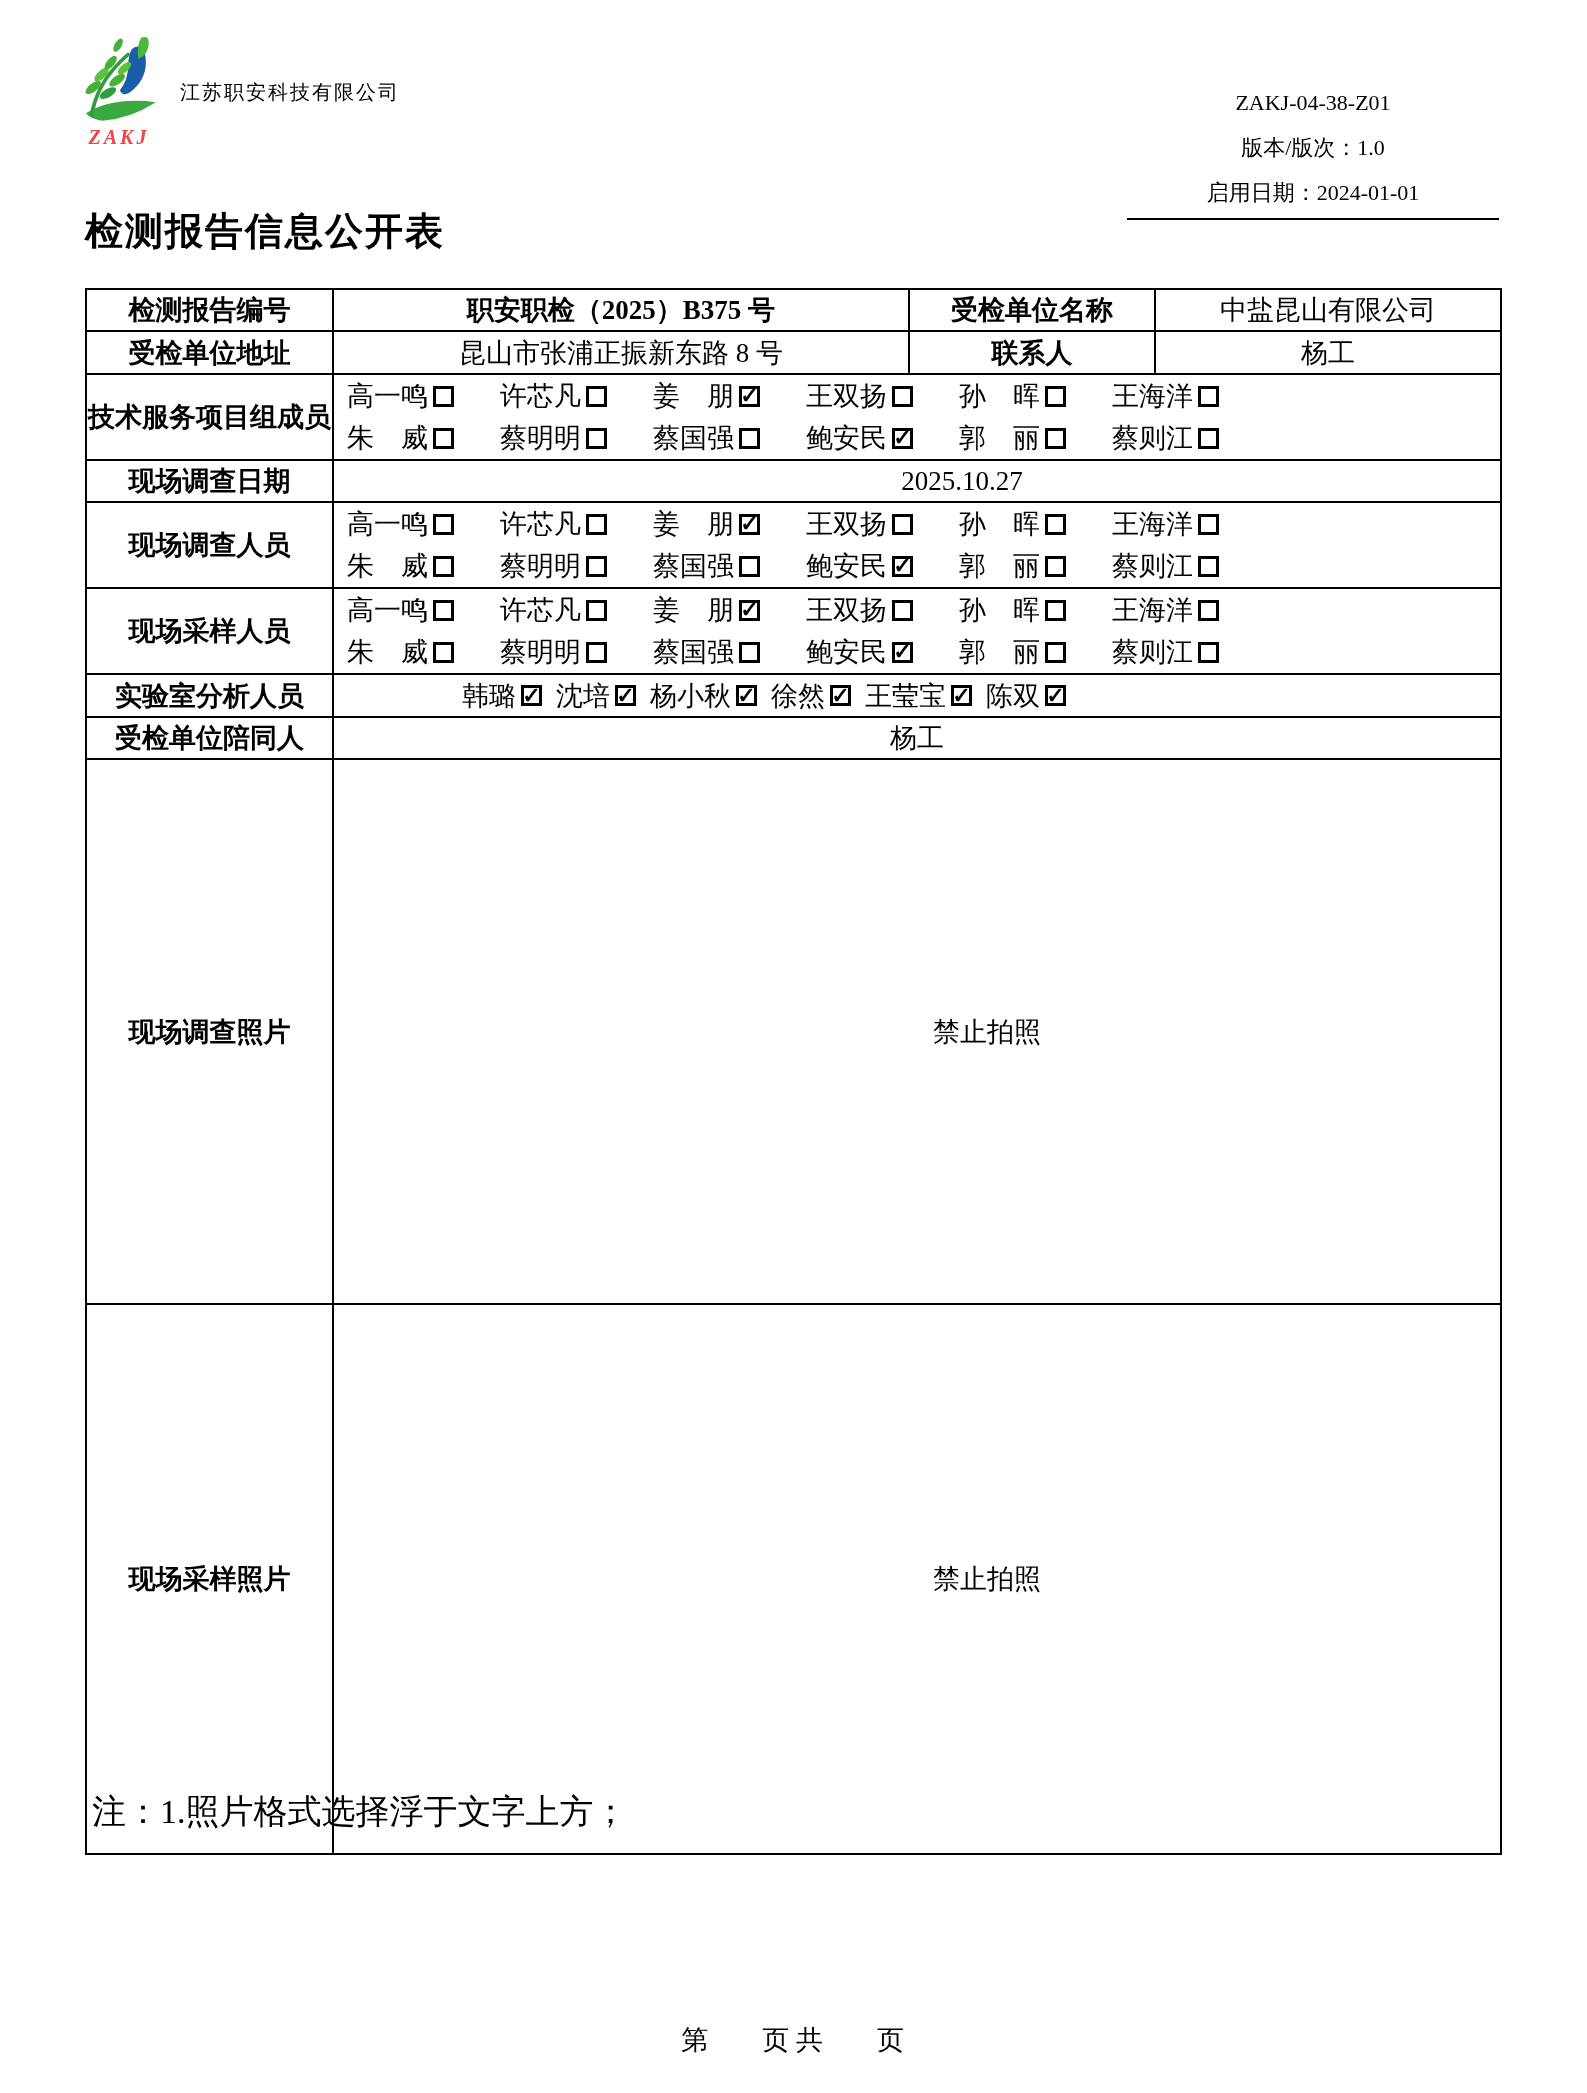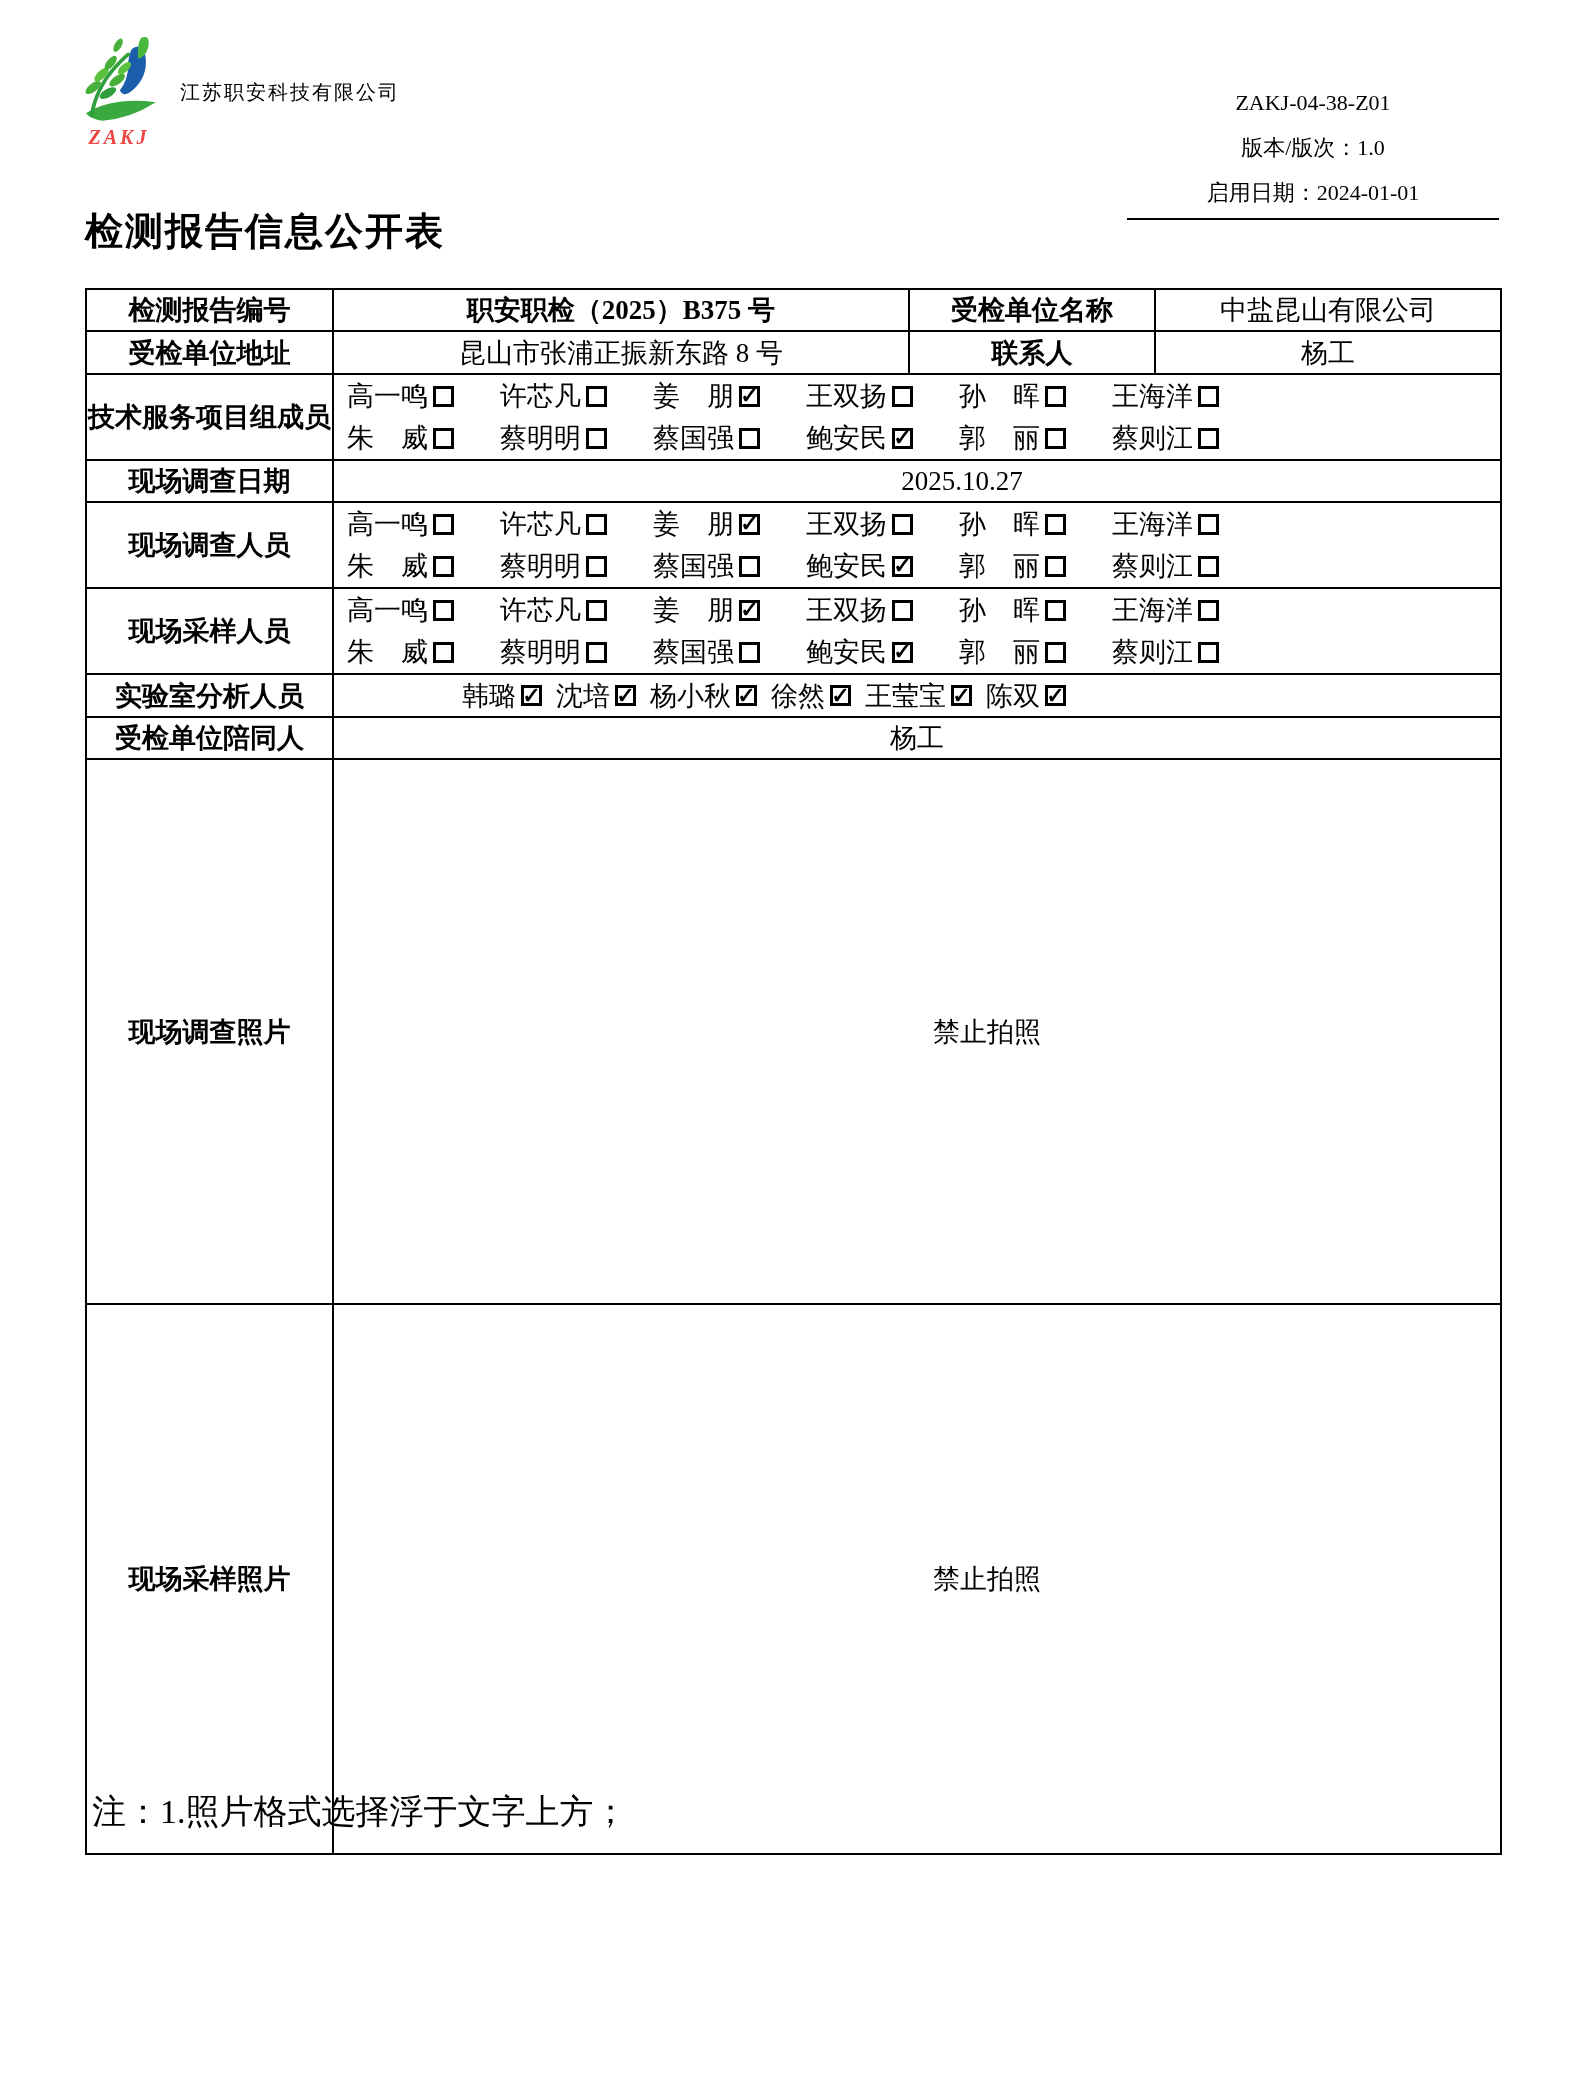--- a/index.html
+++ b/index.html
@@ -341,14 +341,15 @@
     </tr>
 
     <tr class="r550">
       <td class="label">现场采样照片</td>
       <td colspan="3"><span class="shift70">禁止拍照</span></td>
     </tr>
   </tbody>
     </table>
 
   <div class="note">注：1.照片格式选择浮于文字上方；</div>
+  <div class="footer">第　　页 共　　页</div>
 
 </div>
 
 </body></html>

